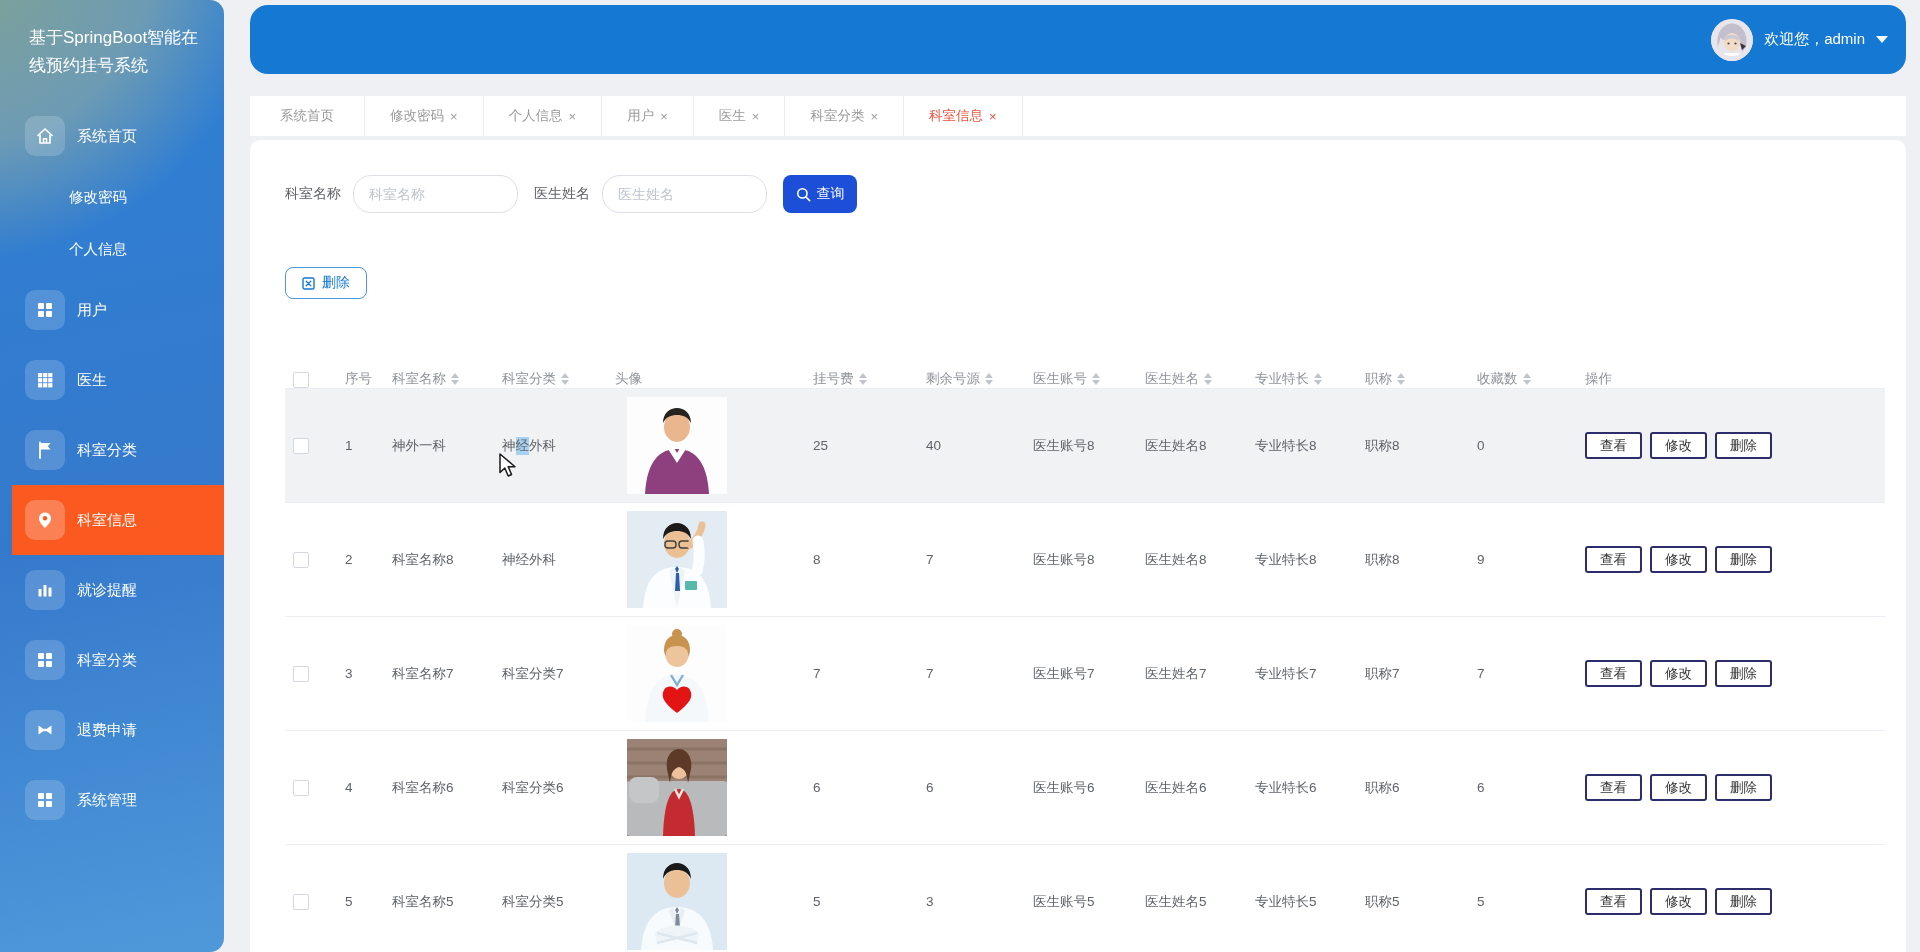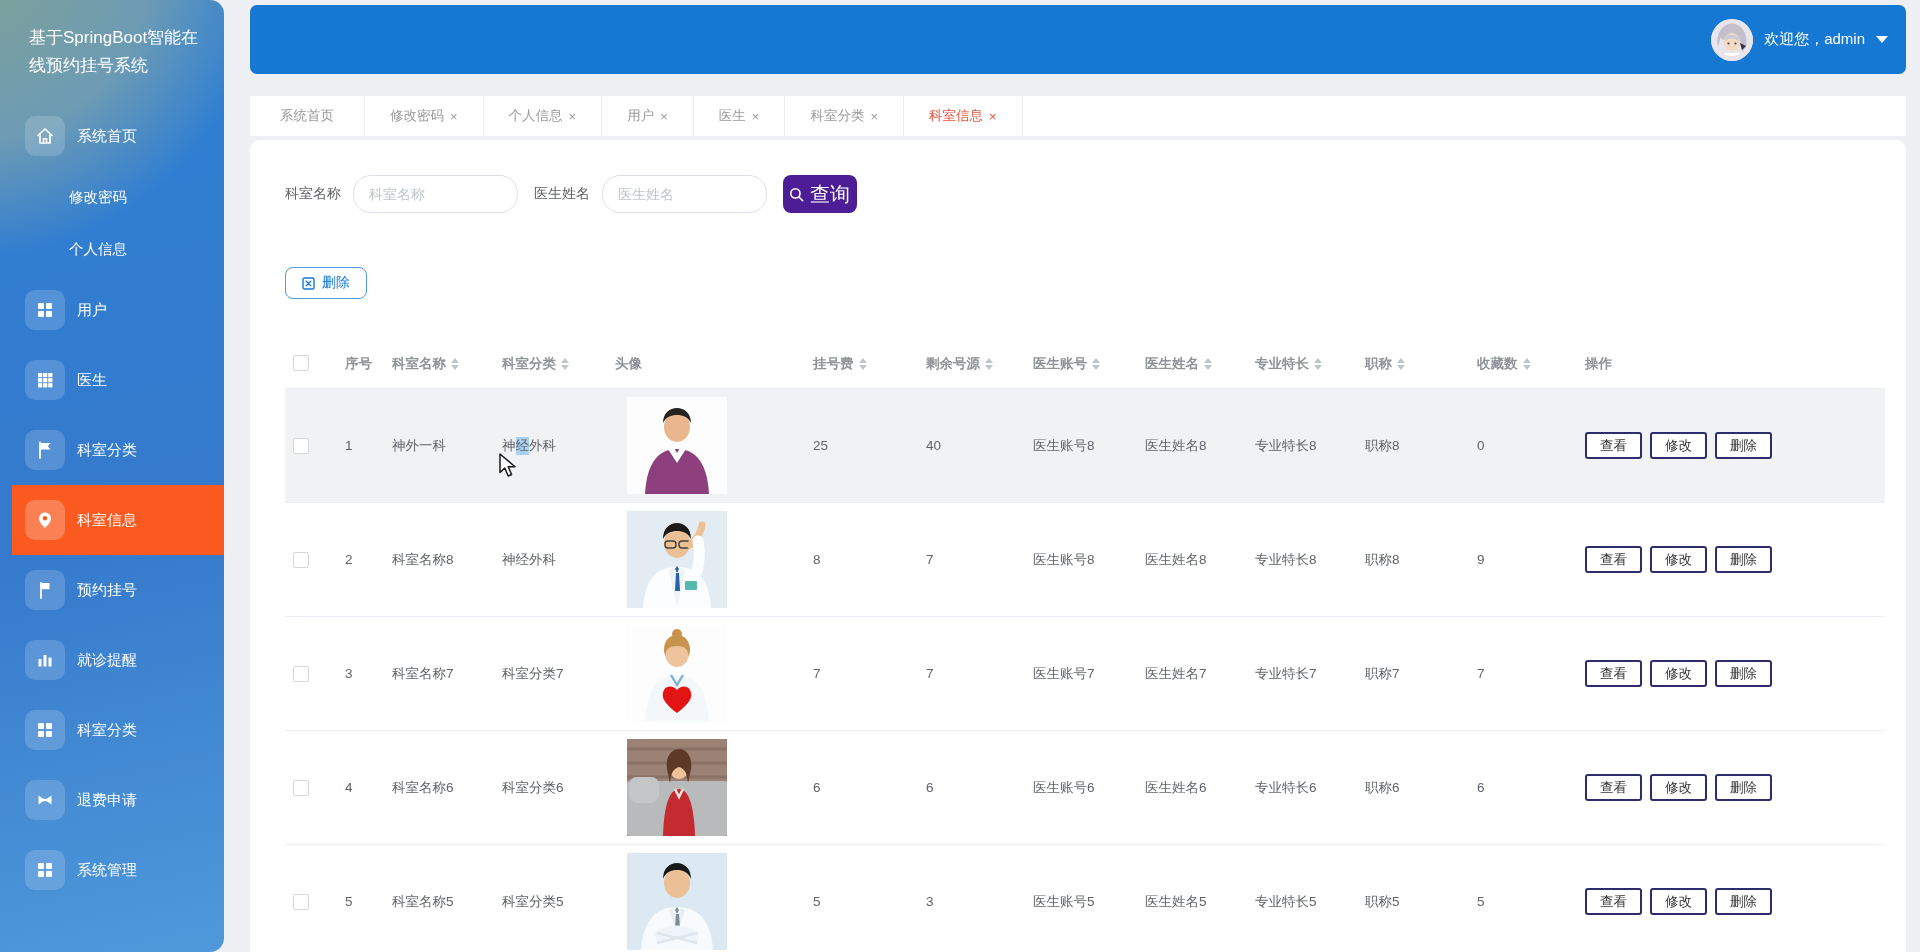--- a/index.html
+++ b/index.html
@@ -28,21 +28,21 @@
   .nav-item.active{background:#fa5a1f;}
   .icon-box{
     width:40px;height:40px;flex:0 0 40px;border-radius:10px;
     background:rgba(255,255,255,.17);display:flex;align-items:center;justify-content:center;
     margin-right:12px;
   }
   .nav-item.active .icon-box{background:rgba(255,255,255,.24);}
 
   
   .topbar{
-    position:absolute;left:250px;top:5px;width:1656px;height:69px;border-radius:7px;
+    position:absolute;left:250px;top:5px;width:1656px;height:69px;border-radius:18px;
     background:#1578d3;display:flex;align-items:center;justify-content:flex-end;
     padding-right:18px;box-sizing:border-box;
   }
   .userbox{display:flex;align-items:center;gap:11px;cursor:pointer;}
   .avatar{width:42px;height:42px;border-radius:50%;overflow:hidden;background:#e7e4ea;flex:0 0 42px;}
   .welcome{color:#fff;font-size:15px;}
   .dd-caret{width:0;height:0;border-left:6px solid transparent;border-right:6px solid transparent;border-top:7px solid #ffffff;opacity:.95;}
 
   
   .tabbar{
@@ -62,33 +62,33 @@
   .search-row{display:flex;align-items:center;height:38px;}
   .s-label{font-size:14px;color:#606266;margin-right:12px;}
   .s-label.second{margin-left:16px;}
   .s-input{
     width:165px;height:38px;border:1px solid #dcdfe6;border-radius:18px;
     padding:0 15px;font-size:14px;color:#606266;box-sizing:border-box;outline:none;
     font-family:"Liberation Sans","DejaVu Sans",sans-serif;
   }
   .s-input::placeholder{color:#bfc4cc;}
   .btn-query{
-    margin-left:16px;width:74px;height:38px;border:none;border-radius:8px;background:#4c1d95;
-    color:#fff;font-size:20px;display:flex;align-items:center;justify-content:flex-start;gap:6px;cursor:pointer;
+    margin-left:16px;width:74px;height:38px;border:none;border-radius:8px;background:#1d4ed8;
+    color:#fff;font-size:14px;display:flex;align-items:center;justify-content:center;gap:6px;cursor:pointer;
     font-family:"Liberation Sans","DejaVu Sans",sans-serif;
   }
   .btn-delete{
     margin-top:54px;height:32px;padding:0 16px;border:1px solid #4f99dc;border-radius:8px;background:#fff;
     color:#1578d3;font-size:14px;display:inline-flex;align-items:center;gap:7px;cursor:pointer;
     font-family:"Liberation Sans","DejaVu Sans",sans-serif;
   }
 
   
   .table{width:1600px;margin-top:56px;font-size:13.5px;color:#5f6368;}
-  .thead{display:flex;align-items:flex-start;height:33px;border-bottom:1px solid #ebeef5;color:#8f9399;font-weight:700;}
+  .thead{display:flex;align-items:flex-end;height:33px;border-bottom:1px solid #ebeef5;color:#8f9399;font-weight:400;}
   .trow{display:flex;align-items:center;height:113px;border-bottom:1px solid #ebeef5;background:#fff;}
   .trow.selected{background:#f0f2f4;}
   .tcell{box-sizing:border-box;display:flex;align-items:center;}
   .c-check{width:35px;padding-left:8px;}
   .c-idx{width:55px;padding-left:25px;}
   .c-name{width:115px;padding-left:17px;}
   .c-type{width:110px;padding-left:12px;}
   .c-ava{width:200px;padding-left:15px;}
   .c-fee{width:120px;padding-left:13px;}
   .c-rem{width:105px;padding-left:6px;}
@@ -188,29 +188,20 @@
       <div class="nav-item active">
         <span class="icon-box">
           <svg width="24" height="24" viewBox="0 0 24 24">
               <path d="M12 4.5 c-3.3 0-6 2.6-6 5.9 0 4.4 6 9.4 6 9.4 s6-5 6-9.4 c0-3.3-2.7-5.9-6-5.9 z" fill="#fff"></path>
               <circle cx="12" cy="10.3" r="2.2" fill="#fa5a1f"></circle>
             </svg>
         </span>
         <span>科室信息</span>
       </div>
 
-      <div class="nav-item">
-        <span class="icon-box">
-          <svg width="24" height="24" viewBox="0 0 24 24">
-              <path d="M8 5 V20" stroke="#fff" stroke-width="1.8" stroke-linecap="round"></path>
-              <path d="M8 5 h8.5 v6.2 H8 Z" fill="#fff"></path>
-            </svg>
-        </span>
-        <span>预约挂号</span>
-      </div>
 
       <div class="nav-item">
         <span class="icon-box">
           <svg width="24" height="24" viewBox="0 0 24 24">
               <g fill="#fff">
                 <rect x="5.5" y="11" width="3" height="7.5" rx="0.6"></rect>
                 <rect x="10.5" y="7" width="3" height="11.5" rx="0.6"></rect>
                 <rect x="15.5" y="9.5" width="3" height="9" rx="0.6"></rect>
               </g>
             </svg>

